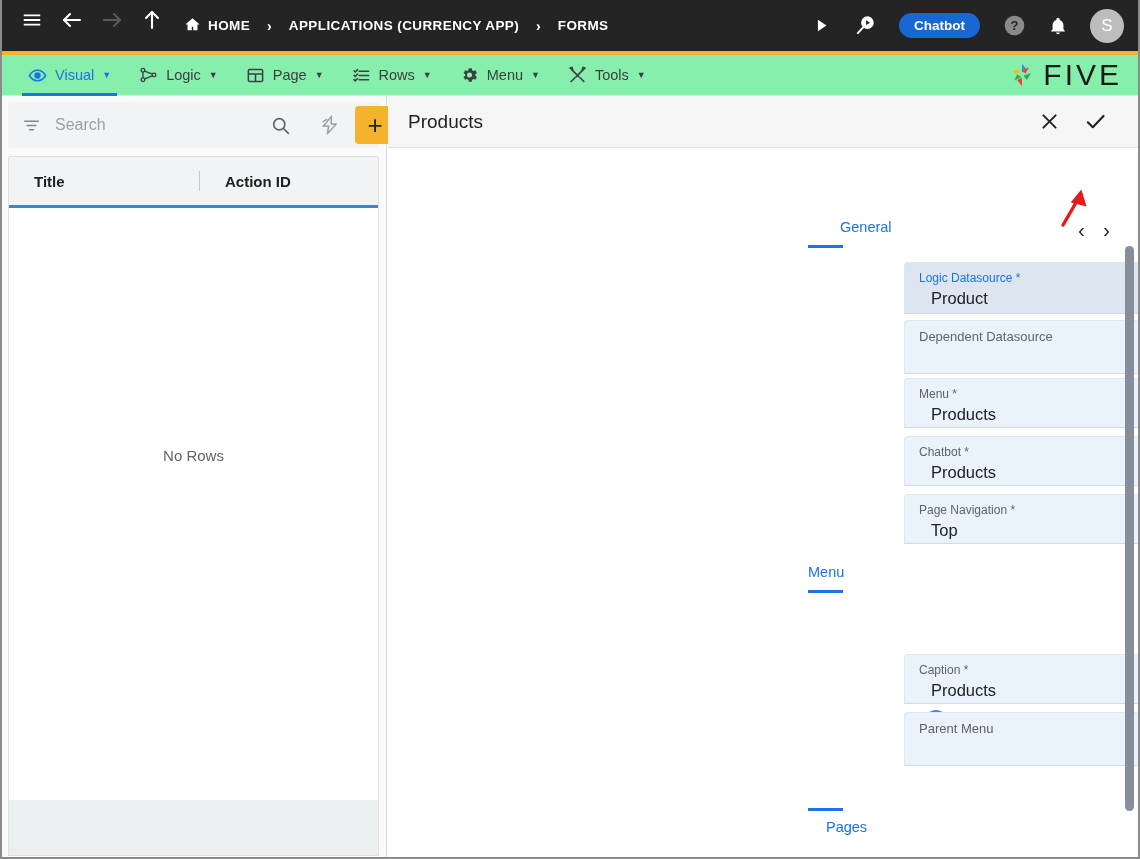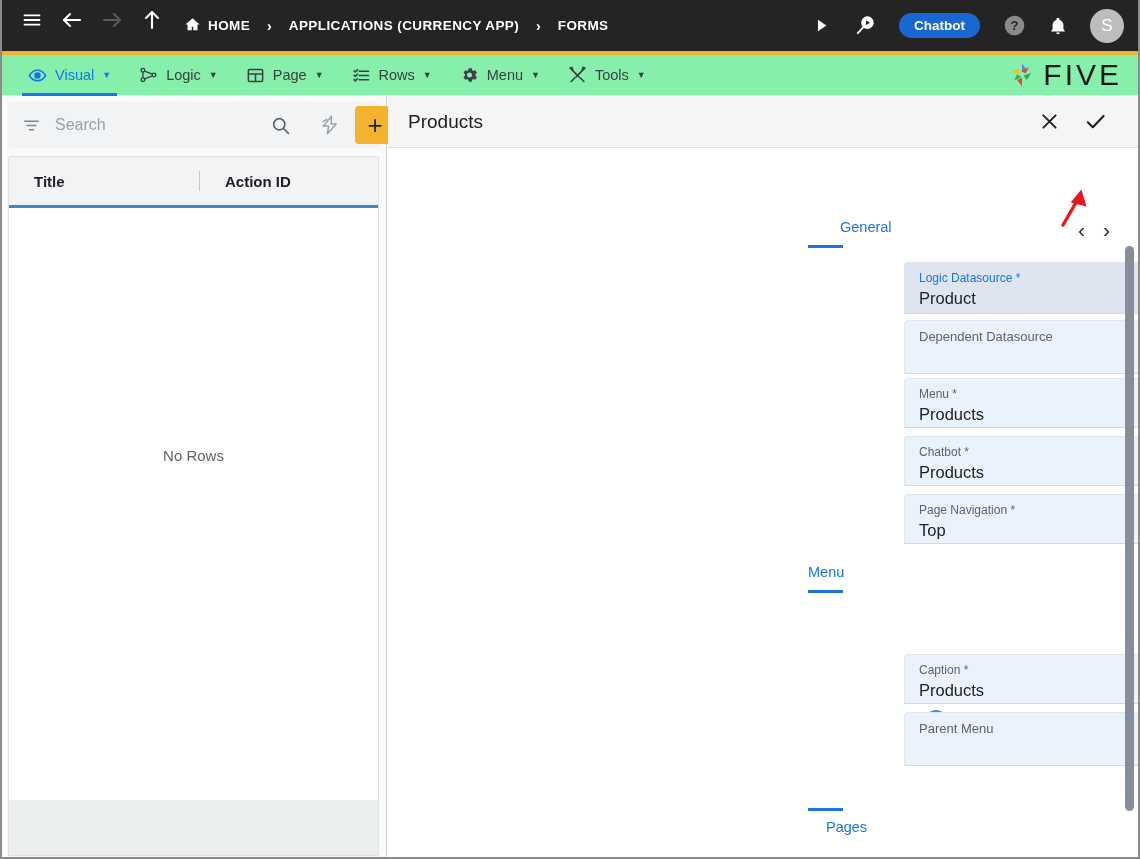--- a/index.html
+++ b/index.html
@@ -170,21 +170,21 @@
     background: #eaf2fb; border: 1px solid #dfe7ef;
     border-radius: 4px 4px 0 0; border-bottom: 1px solid #cfd8e3;
   }
   .field.focused { background: #dde6f0; }
   .field .flabel {
     position: absolute; left: 14px; top: 8px; font-size: 12px;
     color: #5f6368; white-space: nowrap;
   }
   .field.focused .flabel { color: #1a73e8; }
   .field .fvalue {
-    position: absolute; left: 14px; top: 26px; font-size: 16.5px;
+    position: absolute; left: 26px; top: 26px; font-size: 16.5px;
     color: #202124;
   }
 
   #toggle-row {
     position: absolute; left: 516px; top: 563px; display: flex;
     align-items: center; gap: 14px;
   }
   #toggle {
     width: 44px; height: 20px; border-radius: 10px; background: #a8c7f0;
     position: relative; cursor: pointer; flex: none;

